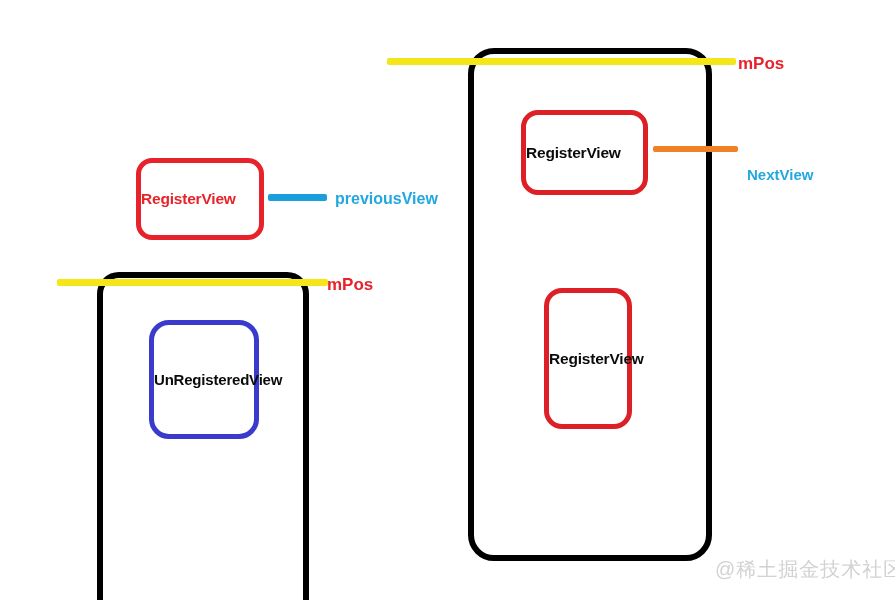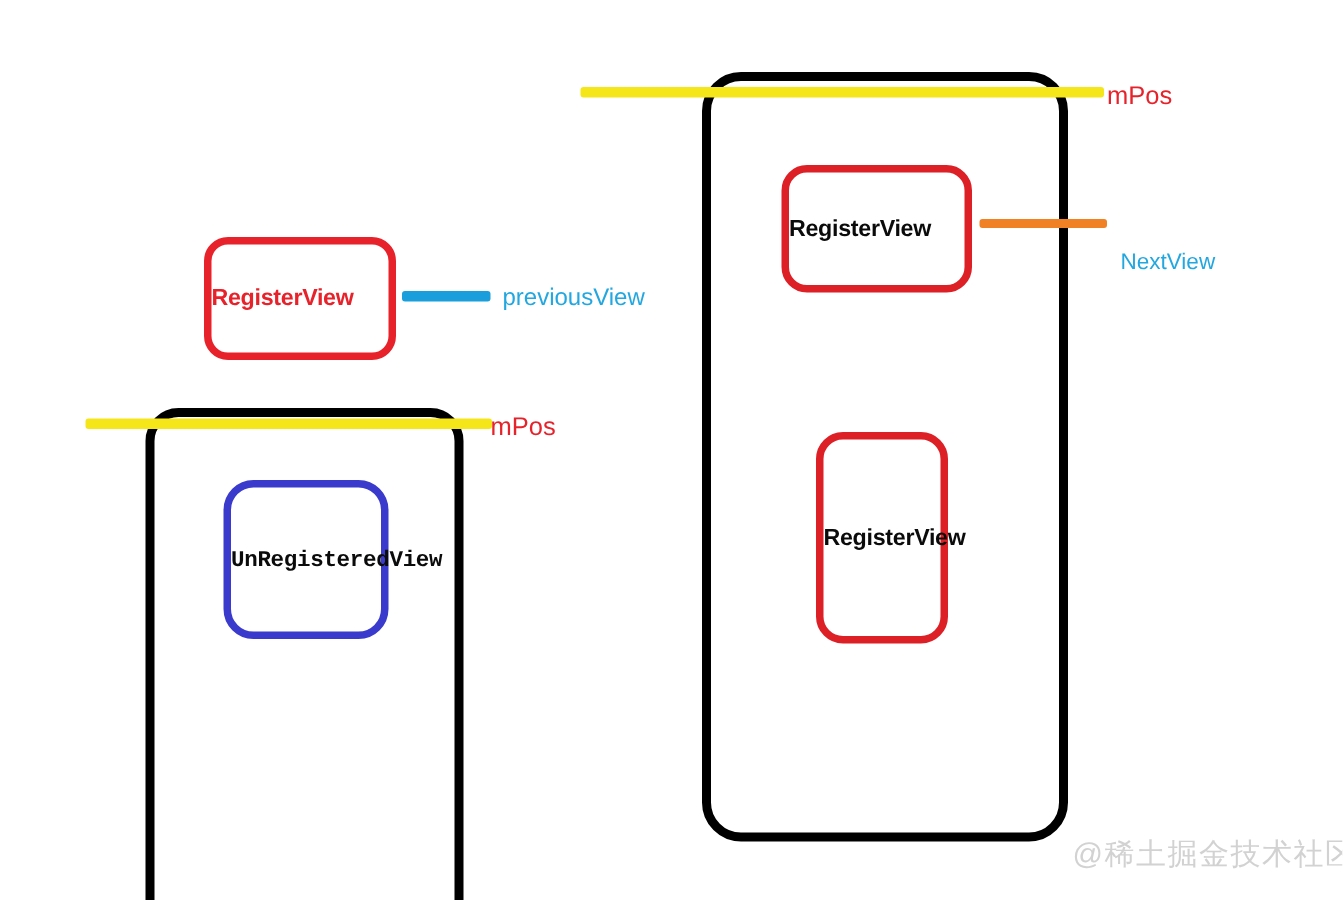--- a/index.html
+++ b/index.html
@@ -87,24 +87,23 @@
     border-radius: 18px;
   }
   #box-register-lower > span {
     color: #0b0b0b;
     font-size: 15.5px;
   }
   #box-unregistered {
     left: 149px;
     top: 320px;
     width: 110px;
-    height: 106px;
+    height: 119px;
     border: 5px solid #3a3acc;
     border-radius: 20px;
-    font-family: Liberation Mono, monospace;
   }
   #box-unregistered > span {
     color: #0b0b0b;
     font-size: 15px;
   }
   
   .line {
     position: absolute;
     border-radius: 2px;
   }
@@ -132,21 +131,21 @@
   #line-orange-next {
     left: 653px;
     top: 146px;
     width: 85px;
     height: 6px;
     background: #f08124;
   }
   
   .label {
     position: absolute;
-    font-weight: normal;
+    font-weight: bold;
     white-space: nowrap;
   }
   #label-mpos-left {
     left: 327px;
     top: 275px;
     color: #e8222a;
     font-size: 17px;
   }
   #label-mpos-right {
     left: 738px;

